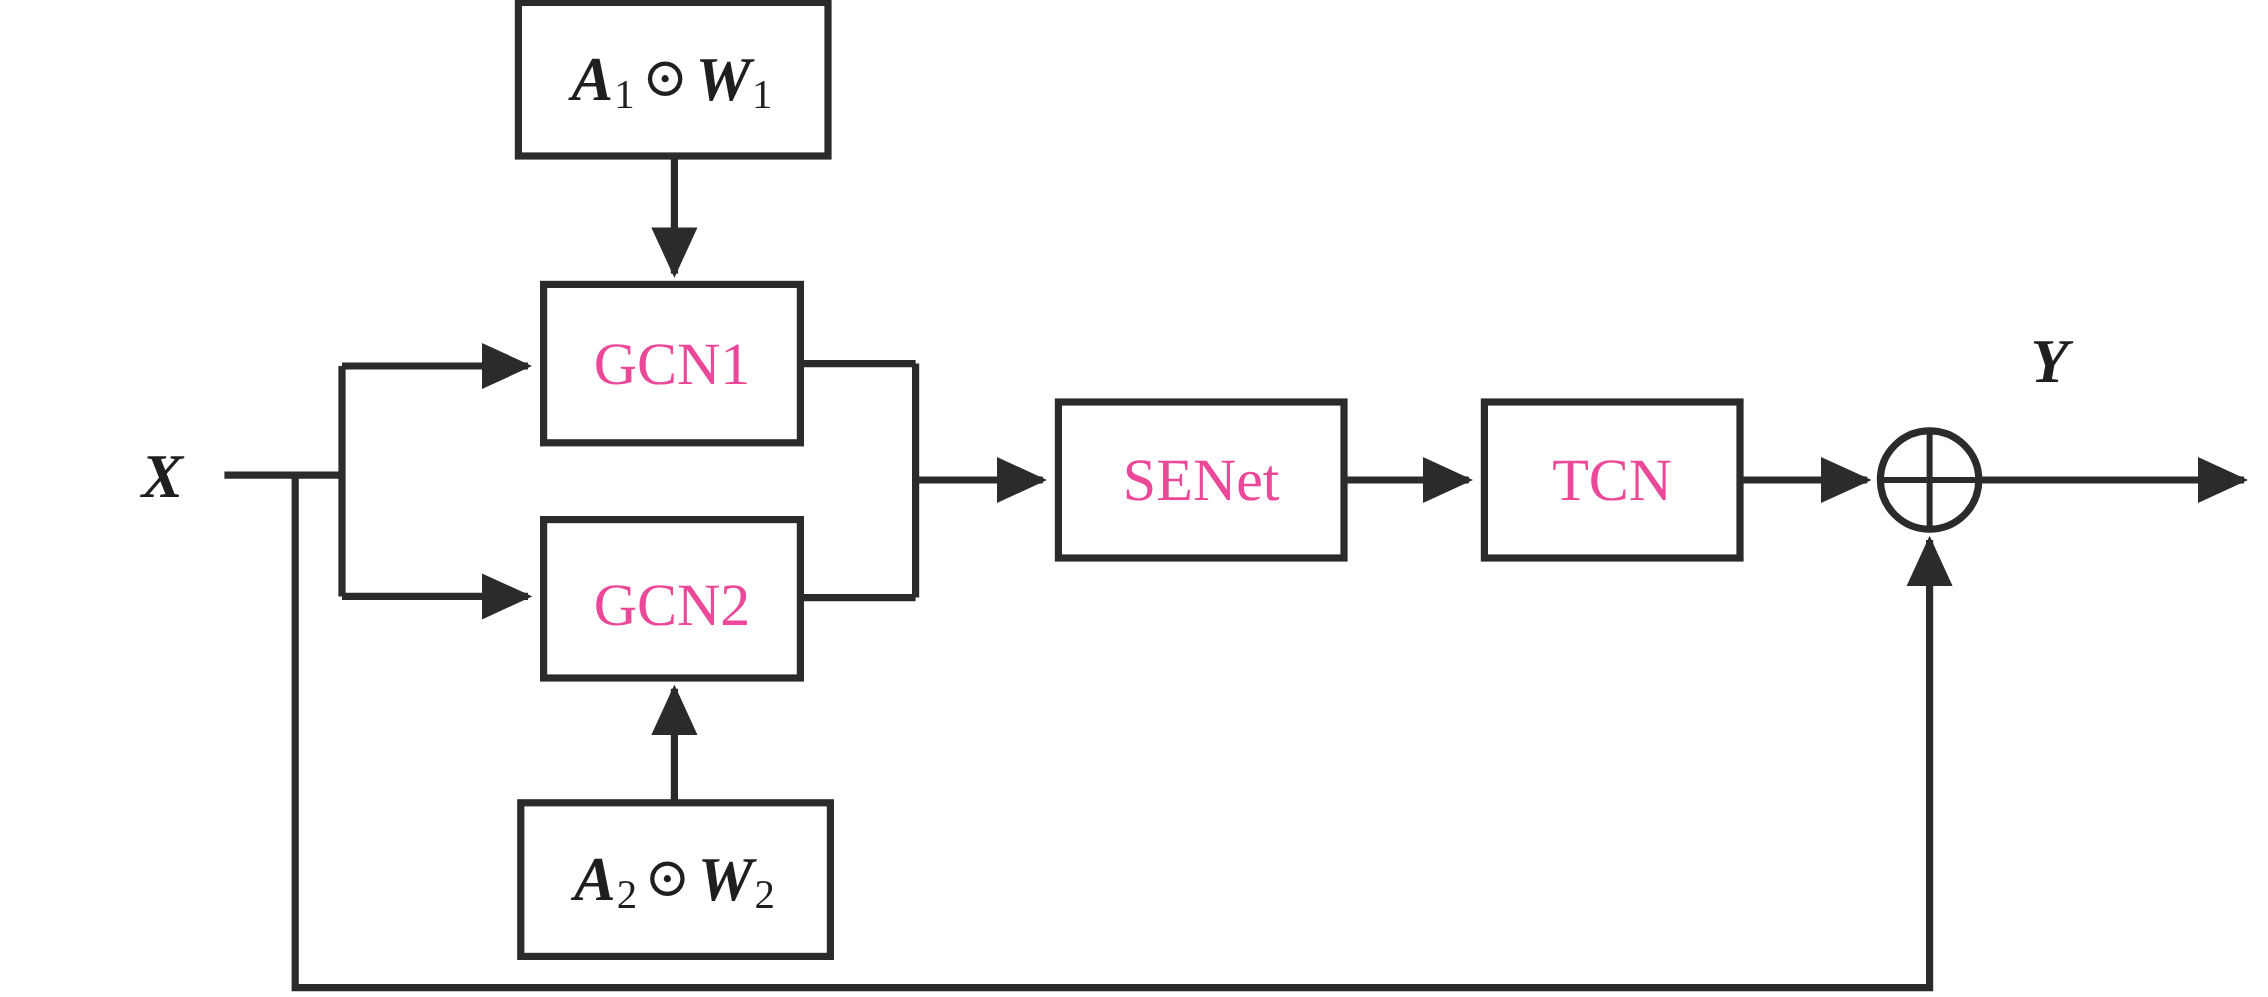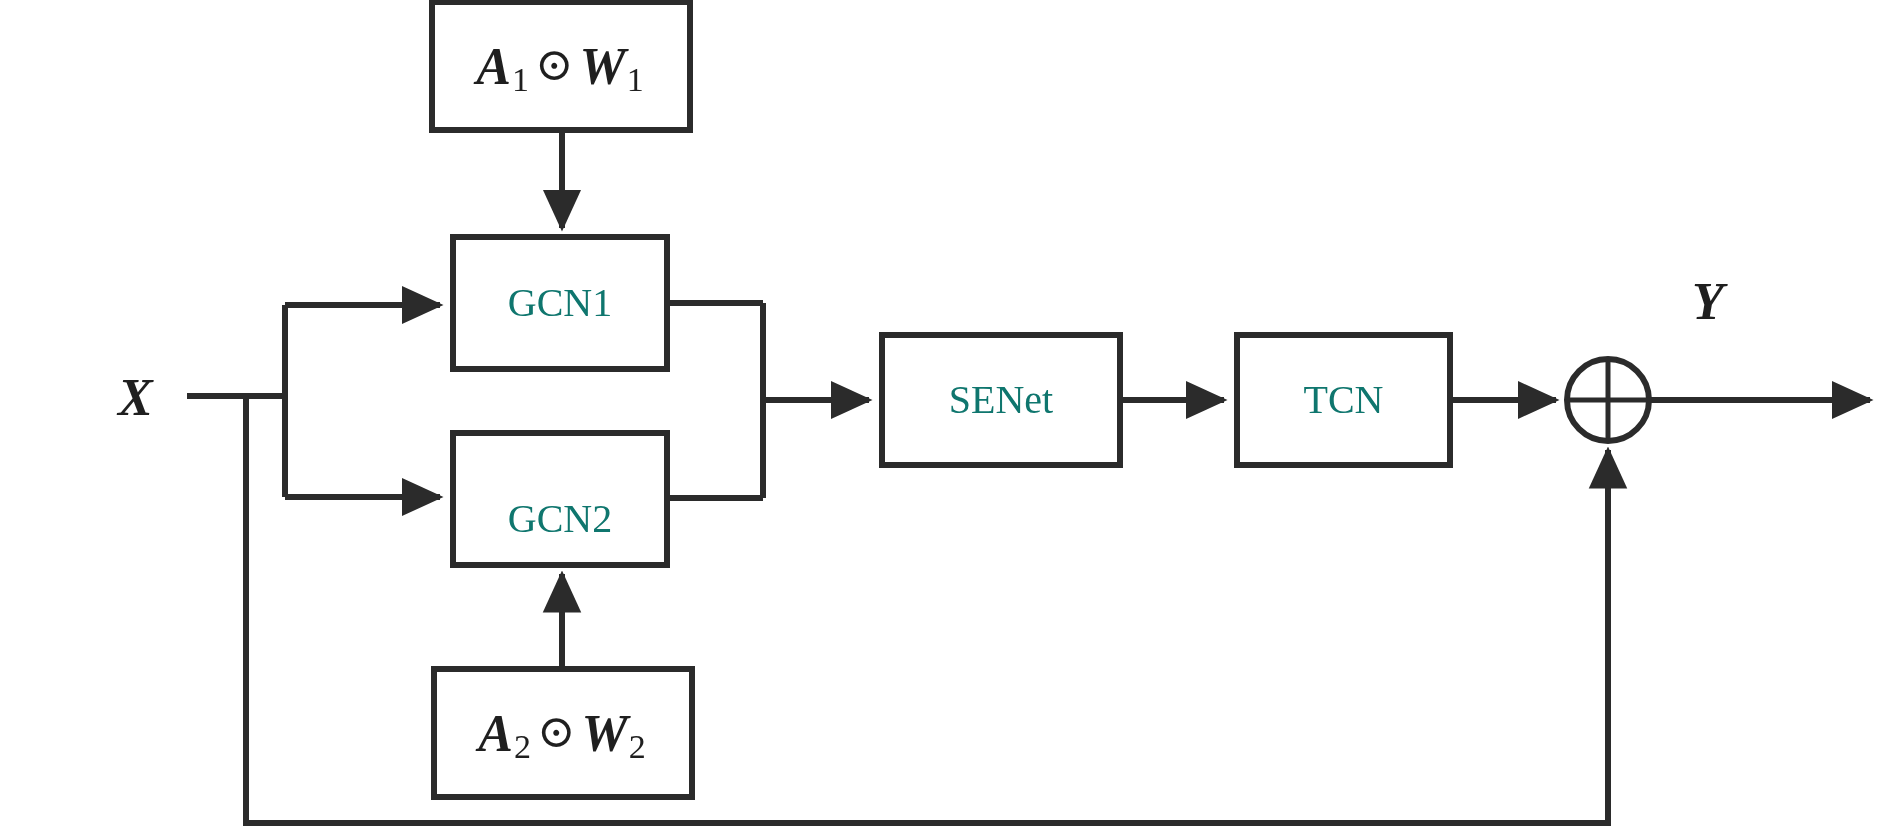--- a/index.html
+++ b/index.html
@@ -46,23 +46,23 @@
     fill: #ffffff;
     stroke: #2b2b2b;
     stroke-width: 6;
   }
   .arrow-head {
     fill: #2b2b2b;
     stroke: none;
   }
   .blk-label {
     position: absolute;
-    color: #0f766e;
+    color: #ec4899;
     font-family: "Liberation Serif", "DejaVu Serif", serif;
-    font-size: 40px;
+    font-size: 50px;
     line-height: 1;
     white-space: nowrap;
     display: flex;
     align-items: center;
     justify-content: center;
     user-select: none;
   }
   .math-label {
     font-family: "Liberation Serif", "DejaVu Serif", serif;
     font-style: italic;
@@ -159,21 +159,21 @@
   <div class="math-label" style="position:absolute; left:432px; top:2px; width:258px; height:128px;">
     <span>A</span>
       <span class="sub">1</span>
       <span class="odot">⊙</span>
       <span>W</span>
       <span class="sub">1</span>
   </div>
 
   <div class="blk-label" style="position:absolute; left:453px; top:237px; width:214px; height:132px;">GCN1</div>
 
-  <div class="blk-label" style="position:absolute; left:453px; top:453px; width:214px; height:132px;font-family:Liberation Serif, serif;">GCN2</div>
+  <div class="blk-label" style="position:absolute; left:453px; top:438px; width:214px; height:132px;font-family:Liberation Serif, serif;">GCN2</div>
 
   <div class="math-label" style="position:absolute; left:434px; top:669px; width:258px; height:128px;">
     <span>A</span>
       <span class="sub">2</span>
       <span class="odot">⊙</span>
       <span>W</span>
       <span class="sub">2</span>
   </div>
 
   <div class="blk-label" style="position:absolute; left:1237px; top:335px; width:213px; height:130px;">TCN</div>

